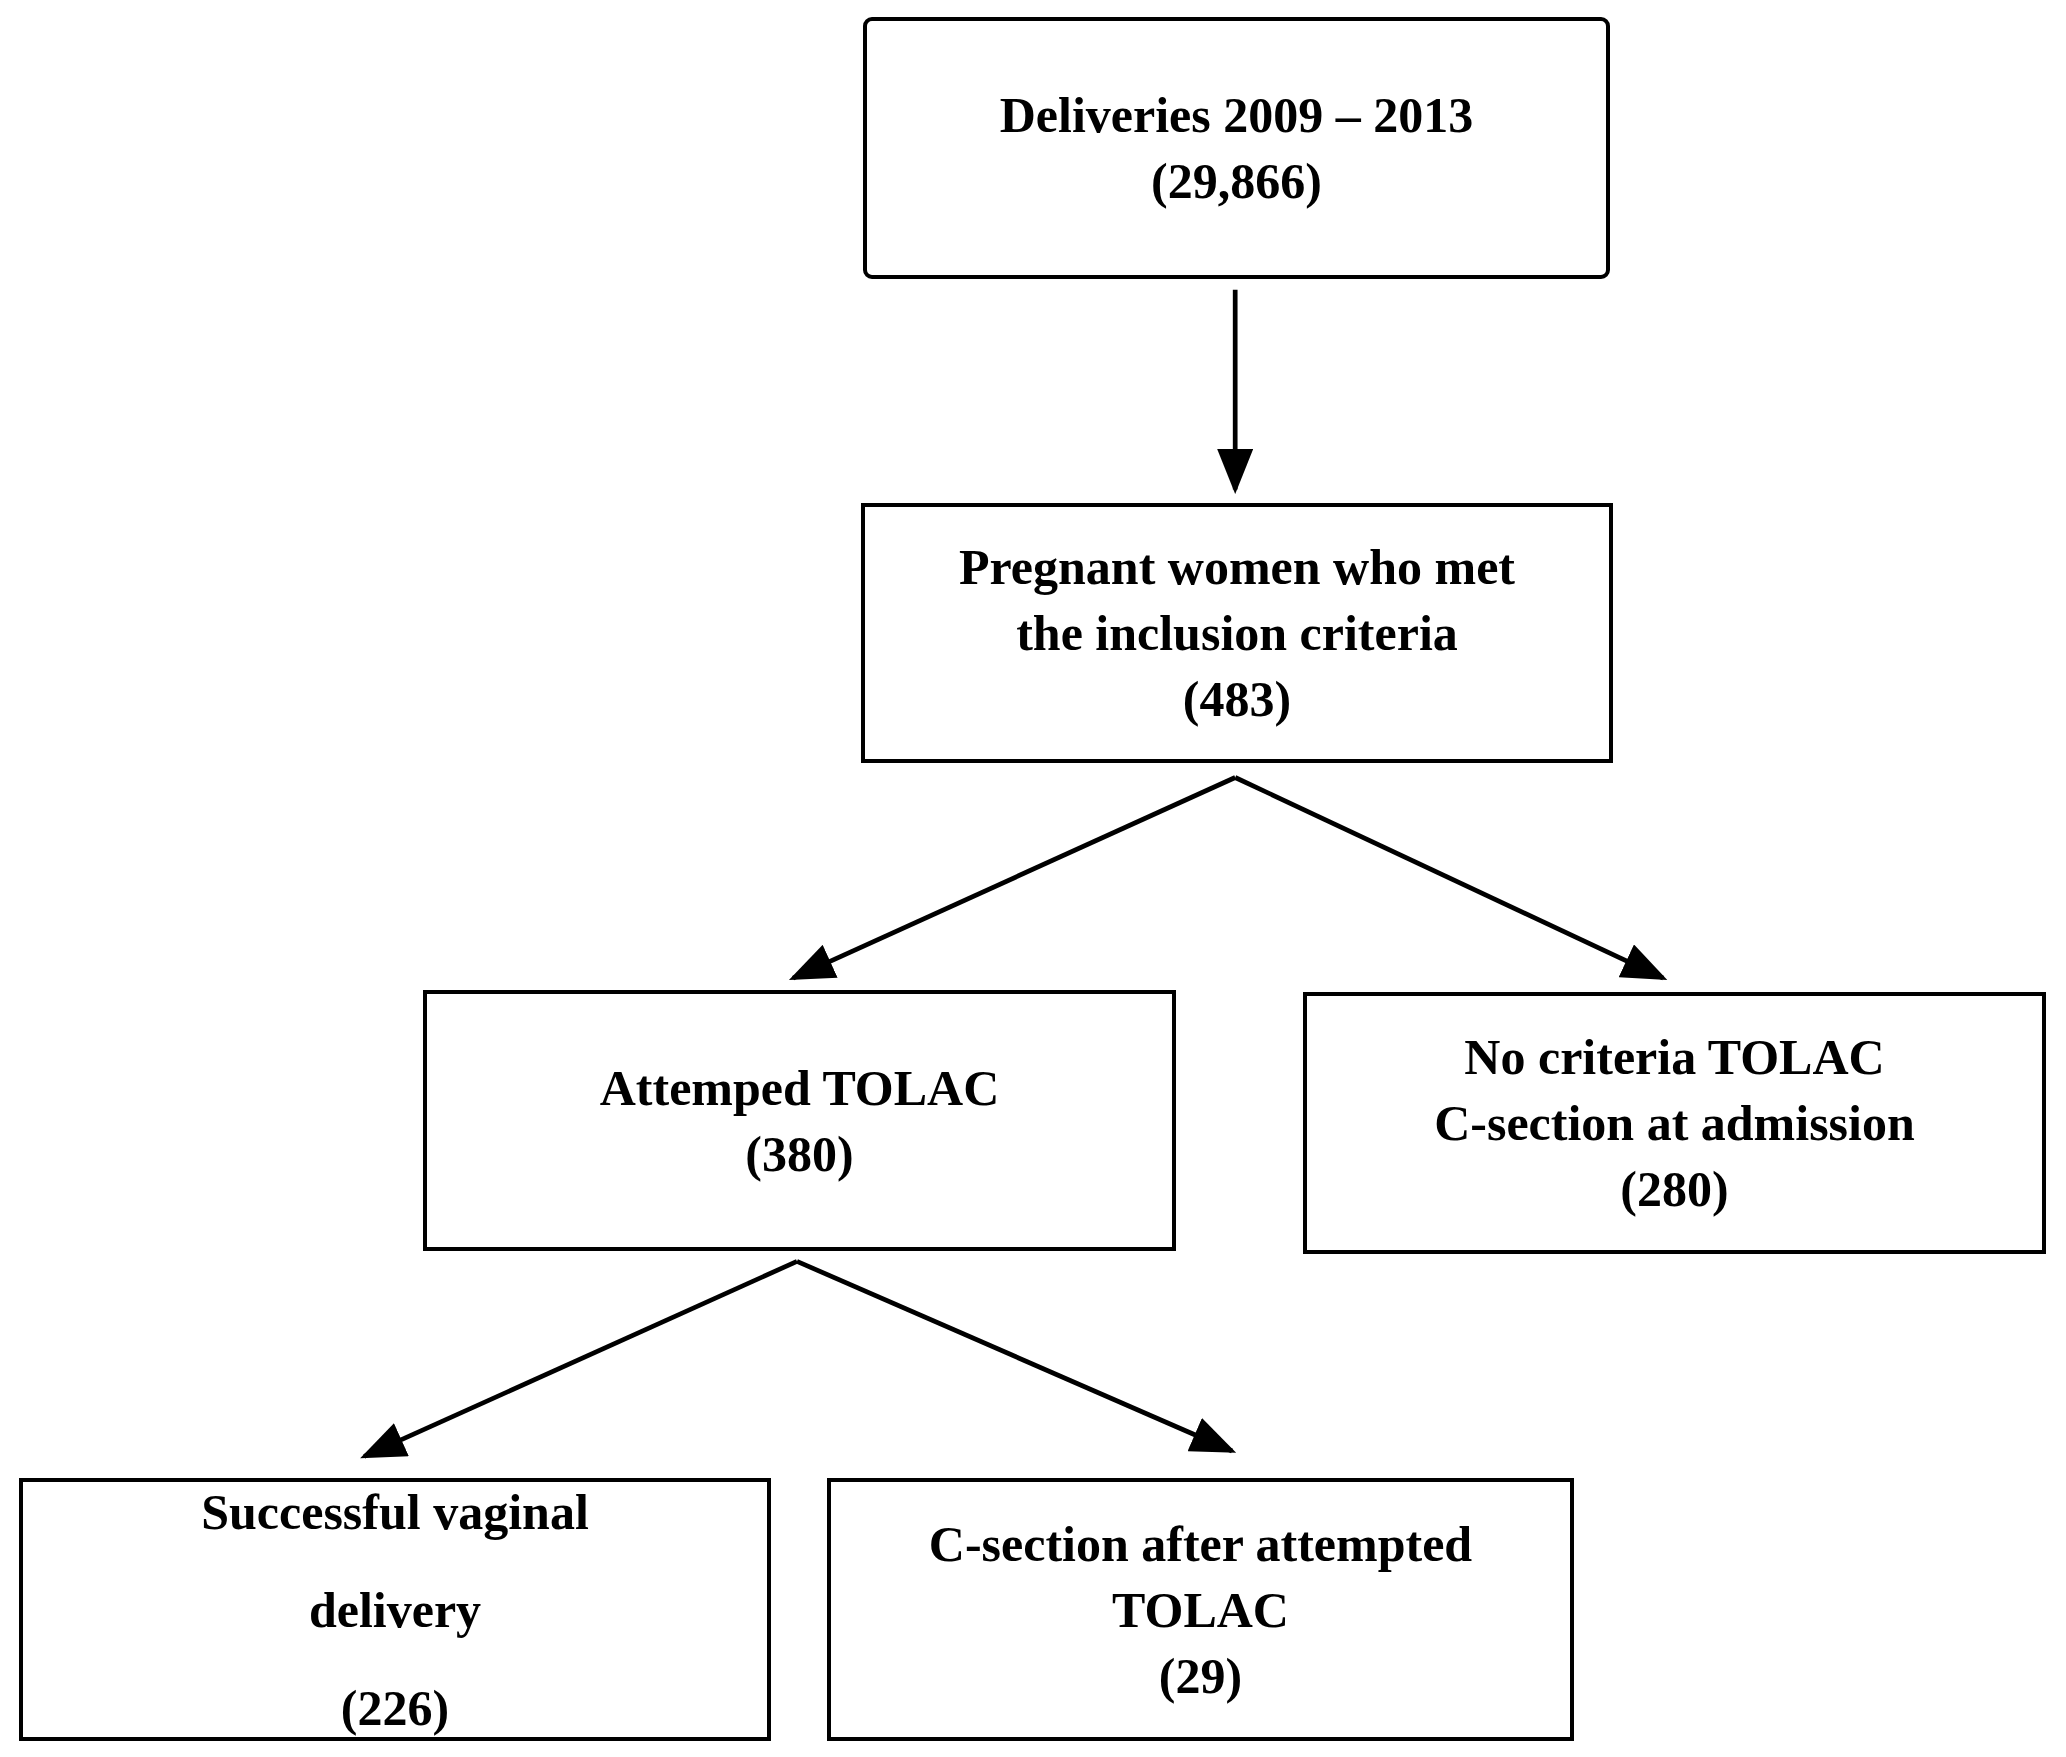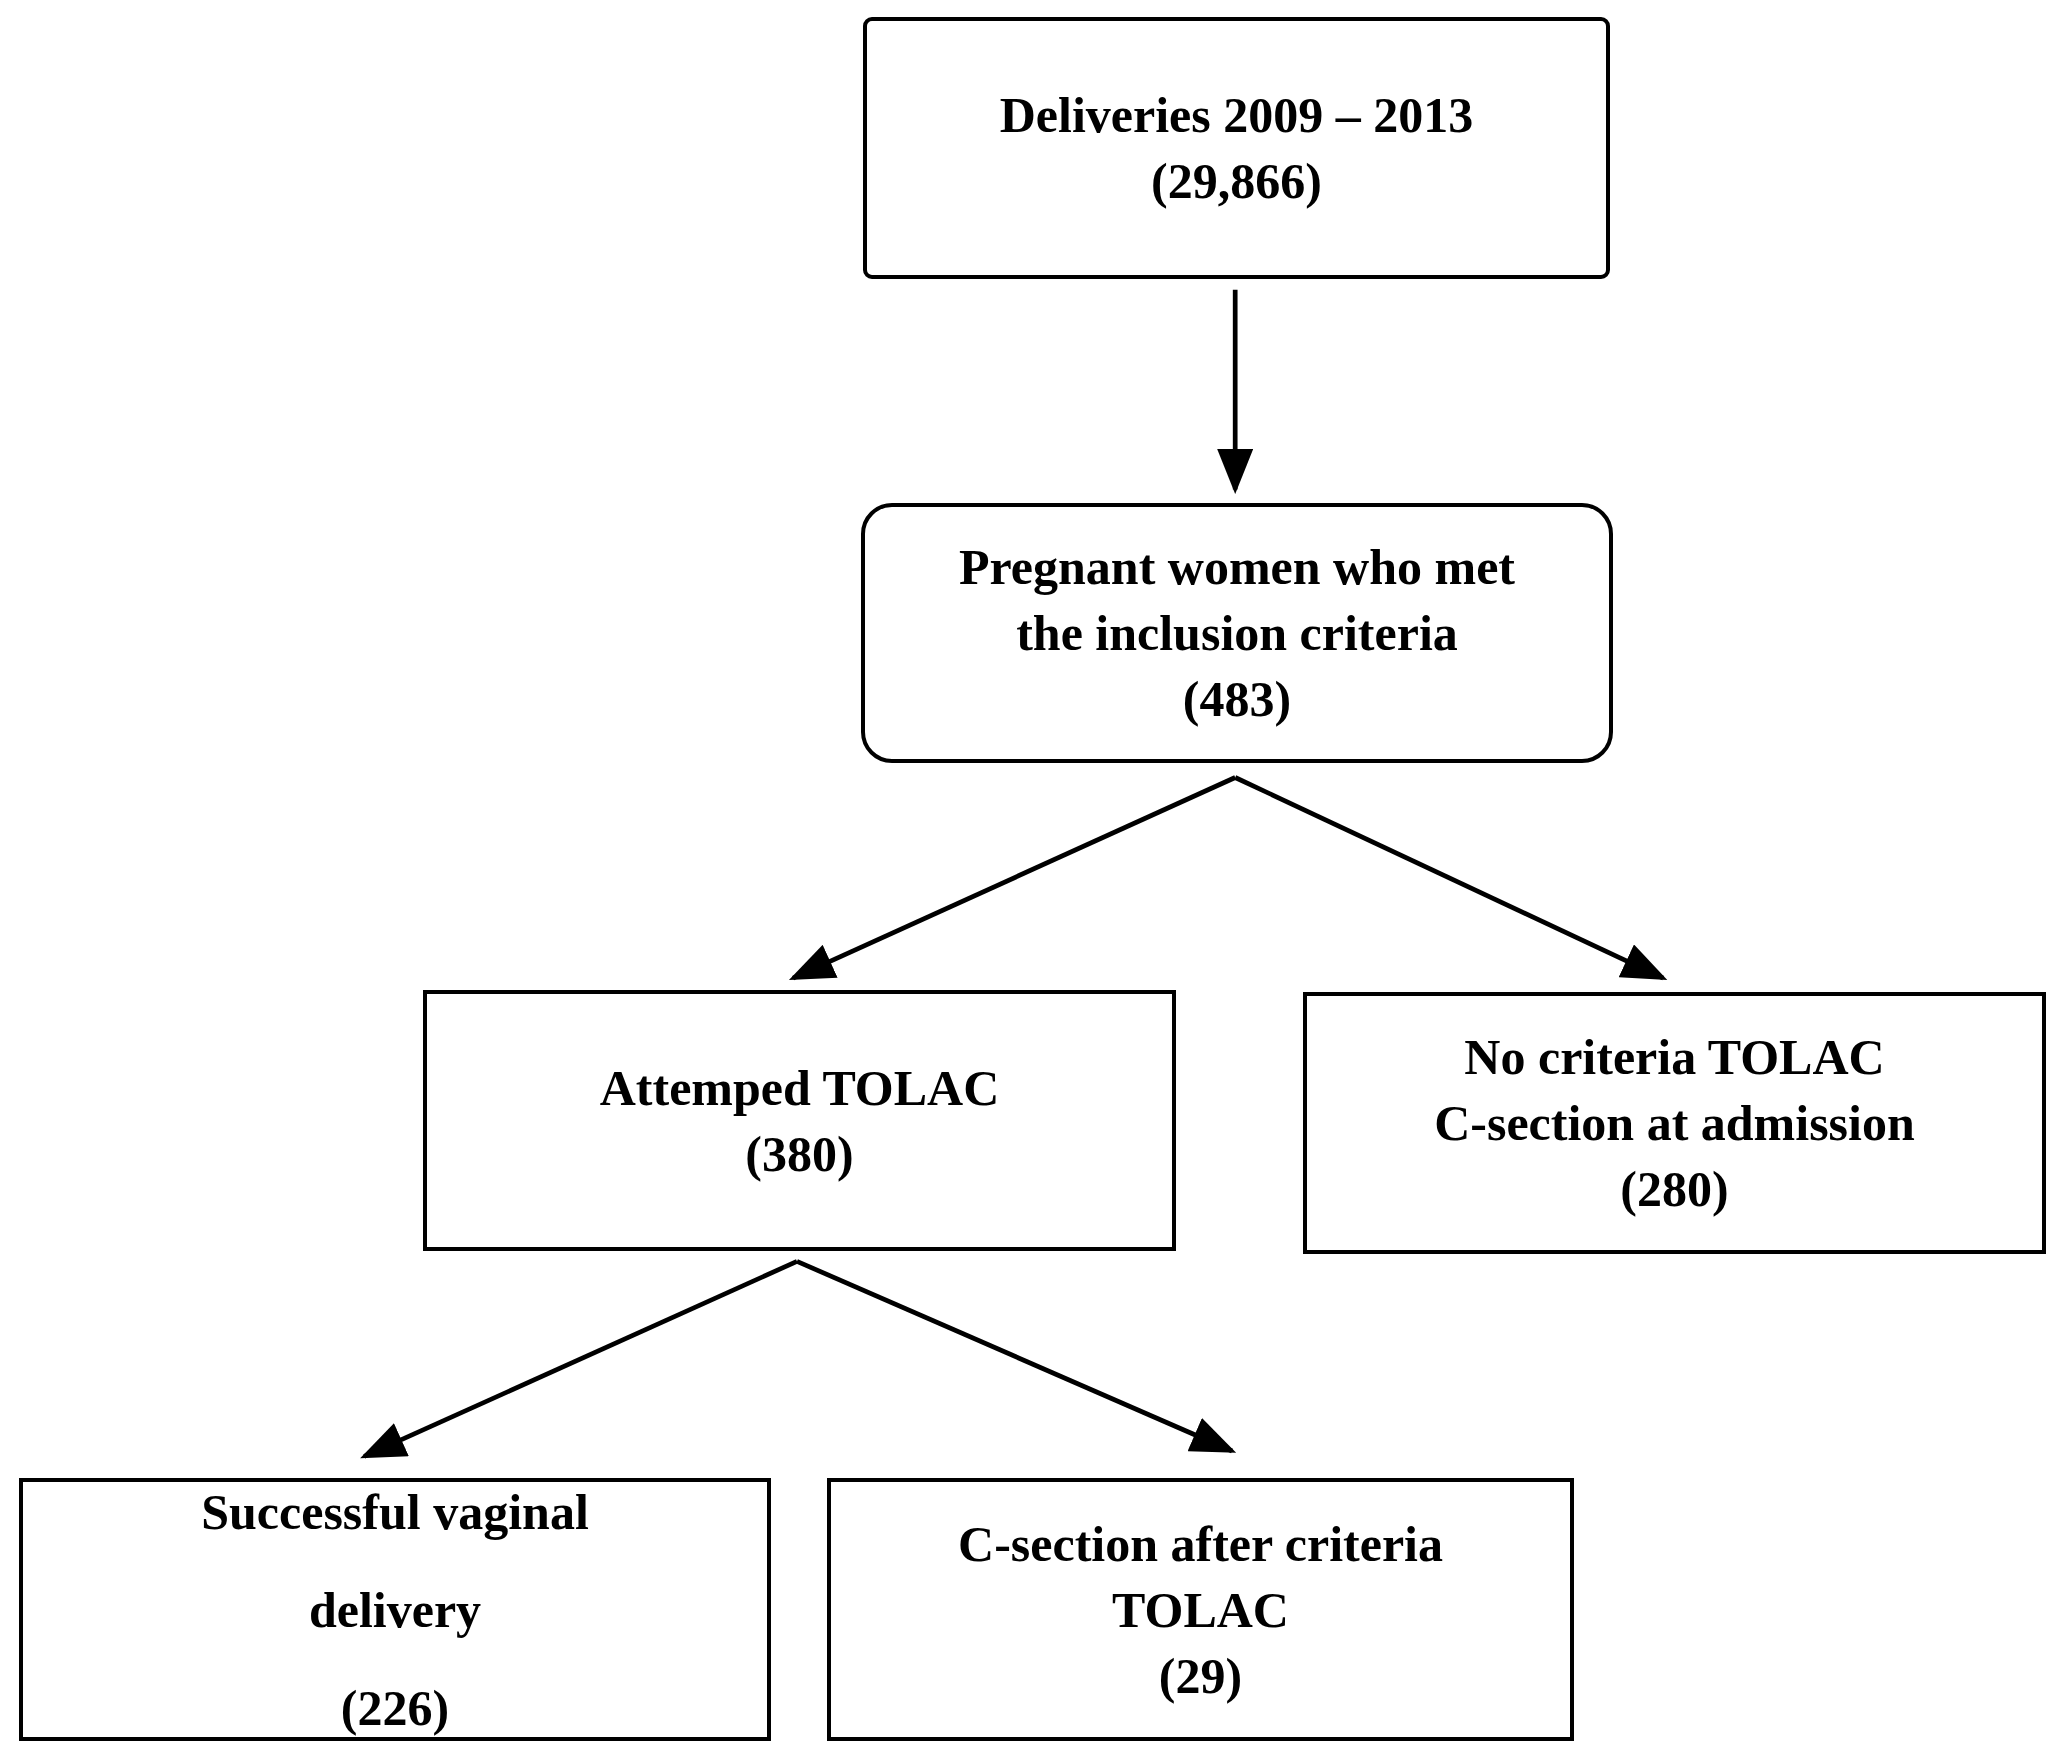--- a/index.html
+++ b/index.html
@@ -29,21 +29,21 @@
     text-align: center;
   }
   .node .line {
     font-weight: bold;
     color: #000000;
     font-size: 50px;
     line-height: 1.32;
     white-space: nowrap;
   }
   #node-deliveries        { left: 863px; top: 17.3px;   width: 747px; height: 262px; border-radius: 9px; }
-  #node-inclusion         { left: 861px; top: 503px;  width: 752px; height: 260px; border-radius: 31px; }
+  #node-inclusion         { left: 861px; top: 503px;  width: 752px; height: 260px; }
   #node-attempted-tolac   { left: 423px;  top: 990px; width: 753px; height: 261px; text-align: right; }
   #node-no-attempted      { left: 1303px; top: 992px; width: 743px; height: 262px; }
   #node-vaginal           { left: 19px;   top: 1478px; width: 752px; height: 263px; gap: 32px; }
   #node-csection          { left: 827px; top: 1478px; width: 747px; height: 263px; }
   svg.arrows {
     position: absolute;
     left: 0; top: 0;
     width: 2066px;
     height: 1758px;
     pointer-events: none;
@@ -93,19 +93,19 @@
     <div class="line">(280)</div>
   </div>
 
   <div class="node" id="node-vaginal">
     <div class="line">Successful vaginal</div>
     <div class="line">delivery</div>
     <div class="line">(226)</div>
   </div>
 
   <div class="node" id="node-csection">
-    <div class="line">C-section after criteria</div>
+    <div class="line">C-section after attempted</div>
     <div class="line">TOLAC</div>
     <div class="line">(29)</div>
   </div>
 
 </div>
 
 
 </body></html>

